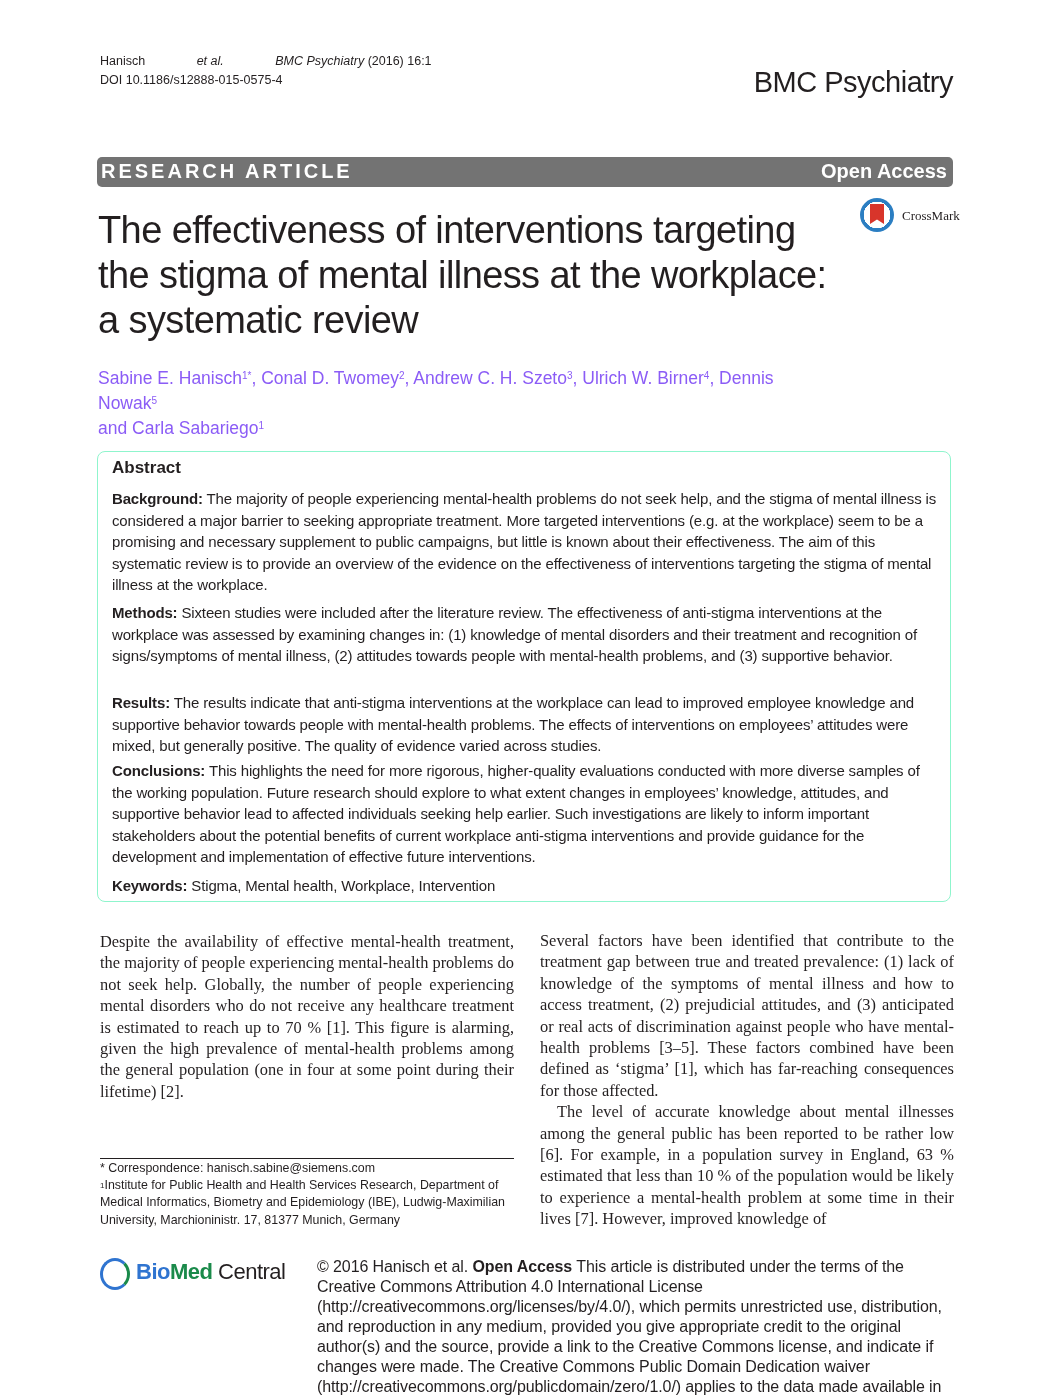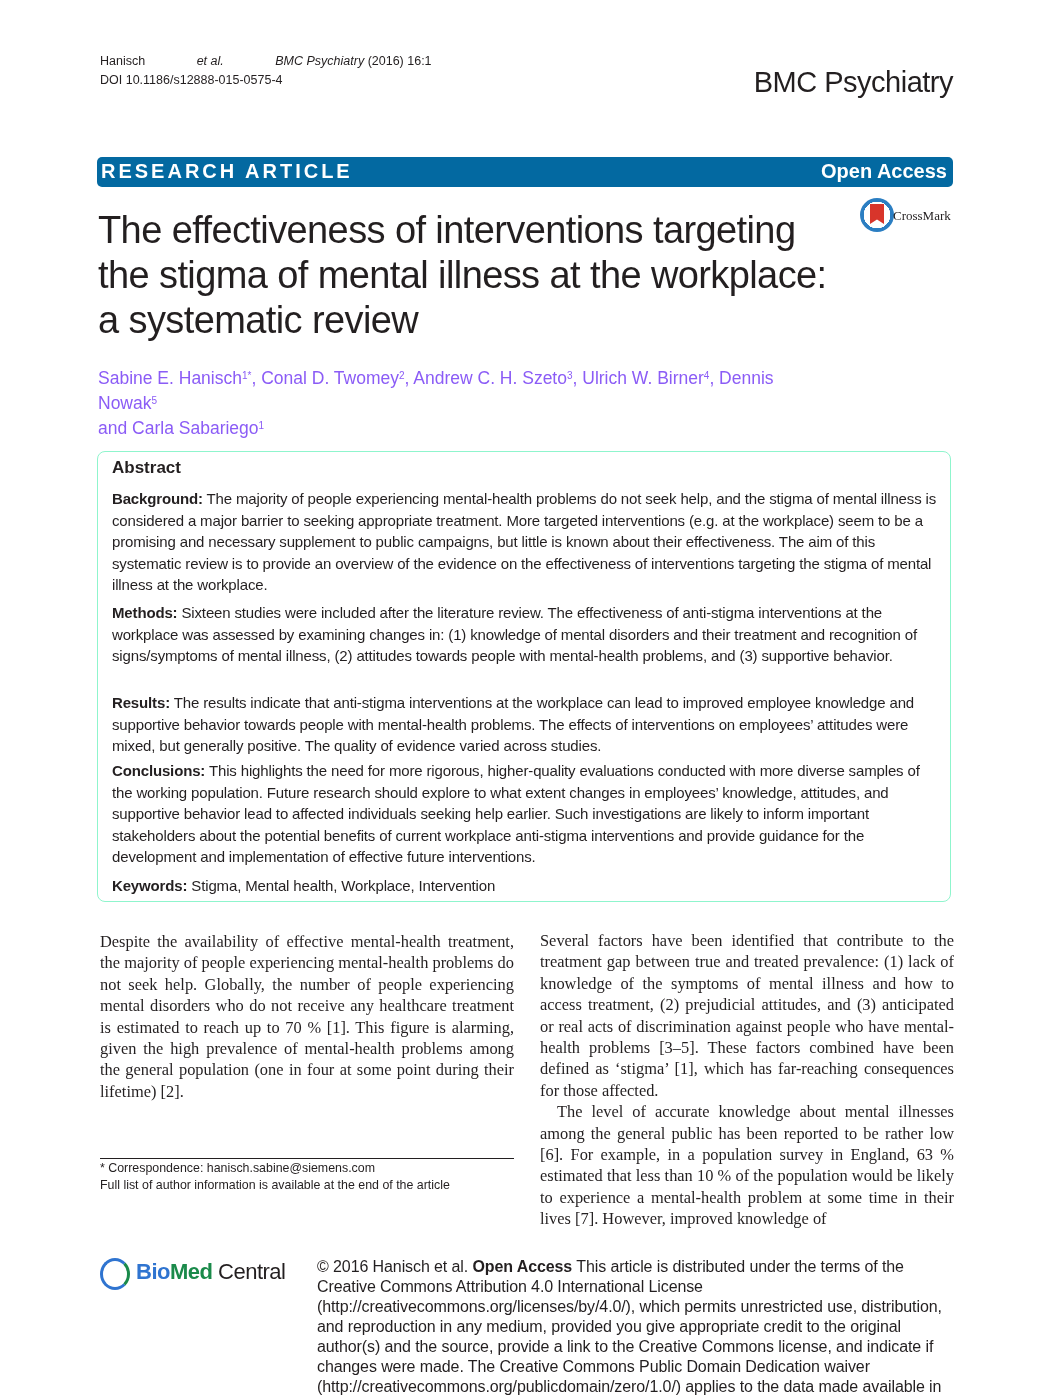--- a/index.html
+++ b/index.html
@@ -4,30 +4,30 @@
 <style>
   html, body { margin: 0; padding: 0; background: #ffffff; }
   body { width: 1053px; height: 1400px; position: relative; overflow: hidden; color: #231f20; }
   .sans { font-family: "Liberation Sans", "DejaVu Sans", sans-serif; }
   .serif { font-family: "Liberation Serif", "DejaVu Serif", serif; }
 
   .running-head { position: absolute; left: 100px; top: 52px; font-size: 12.5px; line-height: 19px; color: #231f20; }
   .running-head i { font-style: italic; margin-left: 48px; }
   .journal-name { position: absolute; right: 100px; top: 66px; font-size: 29px; letter-spacing: -0.5px; color: #231f20; font-weight: 400; }
 
-  .banner { position: absolute; left: 97px; top: 157px; width: 856px; height: 30px; background: #0369a1; border-radius: 5px; }
+  .banner { position: absolute; left: 97px; top: 157px; width: 856px; height: 30px; background: #737373; border-radius: 5px; }
   .banner .left { position: absolute; left: 4px; top: 3px; font-size: 20px; font-weight: 700; color: #ffffff; letter-spacing: 3px; }
   .banner .right { position: absolute; right: 6px; top: 3px; font-size: 20px; font-weight: 700; color: #ffffff; }
 
   .title { position: absolute; left: 98px; top: 208px; width: 740px; font-size: 38px; line-height: 45px; font-weight: 400; letter-spacing: -0.6px; color: #231f20; }
 
   .crossmark { position: absolute; left: 858px; top: 198px; width: 100px; height: 36px; }
   .crossmark .badge { position: absolute; left: 2px; top: 0; width: 34px; height: 34px; border-radius: 50%; background: radial-gradient(circle at 50% 50%, #ffffff 55%, #2b7ec2 56%, #2b7ec2 100%); }
   .crossmark .flag { position: absolute; left: 12px; top: 6px; width: 14px; height: 20px; background: #d8352b; clip-path: polygon(0 0,100% 0,100% 100%,50% 78%,0 100%); }
-  .crossmark .label { position: absolute; left: 35px; top: 10px; font-size: 13px; font-family: "Liberation Serif", serif; color: #231f20; }
+  .crossmark .label { position: absolute; left: 44px; top: 10px; font-size: 13px; font-family: "Liberation Serif", serif; color: #231f20; }
 
   .authors { position: absolute; left: 98px; top: 366px; width: 720px; font-size: 17.5px; line-height: 25px; color: #8b5cf6; }
   .authors sup { font-size: 10px; vertical-align: top; position: relative; top: -3px; }
 
   .abstract-box { position: absolute; left: 97px; top: 451px; width: 854px; height: 451px; border: 1.6px solid #8ff5cd; border-radius: 8px; box-sizing: border-box; }
   .abstract-heading { position: absolute; left: 112px; top: 458px; font-size: 17px; font-weight: 700; color: #231f20; }
   .abstract-section { position: absolute; left: 112px; width: 828px; font-size: 15px; line-height: 21.6px; color: #231f20; letter-spacing: -0.15px; }
   .abstract-section b { font-weight: 700; }
 
   .col { position: absolute; width: 414px; font-size: 16.4px; line-height: 21.4px; text-align: justify; color: #231f20; }
@@ -112,21 +112,21 @@
 </div>
 
 <div class="col col-right serif" style="top:930px;">
   <p>Several factors have been identified that contribute to the treatment gap between true and treated prevalence: (1) lack of knowledge of the symptoms of mental illness and how to access treatment, (2) prejudicial attitudes, and (3) anticipated or real acts of discrimination against people who have mental-health problems [3–5]. These factors combined have been defined as ‘stigma’ [1], which has far-reaching consequences for those affected.</p>
   <p class="indent">The level of accurate knowledge about mental illnesses among the general public has been reported to be rather low [6]. For example, in a population survey in England, 63 % estimated that less than 10 % of the population would be likely to experience a mental-health problem at some time in their lives [7]. However, improved knowledge of</p>
 </div>
 
 <div class="footnote-rule"></div>
 <div class="footnotes sans">
   <div>* Correspondence: hanisch.sabine@siemens.com</div>
-  <div>Full list of author information is available at the end of the article</div>
+  <div><sup>1</sup><span>Institute for Public Health and Health Services Research, Department of Medical Informatics, Biometry and Epidemiology (IBE), Ludwig-Maximilian University, Marchioninistr. 17, 81377 Munich, Germany</span></div>
 </div>
 
 <div class="bmc-logo sans">
   <span class="ring"></span>
   <span class="text"><span class="bio">Bio</span><span class="med">Med</span><span class="central"> Central</span></span>
 </div>
 
 <div class="license sans">
   <span>© 2016 Hanisch et al. </span><b>Open Access</b><span> This article is distributed under the terms of the Creative Commons Attribution 4.0 International License (http://creativecommons.org/licenses/by/4.0/), which permits unrestricted use, distribution, and reproduction in any medium, provided you give appropriate credit to the original author(s) and the source, provide a link to the Creative Commons license, and indicate if changes were made. The Creative Commons Public Domain Dedication waiver (http://creativecommons.org/publicdomain/zero/1.0/) applies to the data made available in this article, unless otherwise stated.</span>
 </div>

